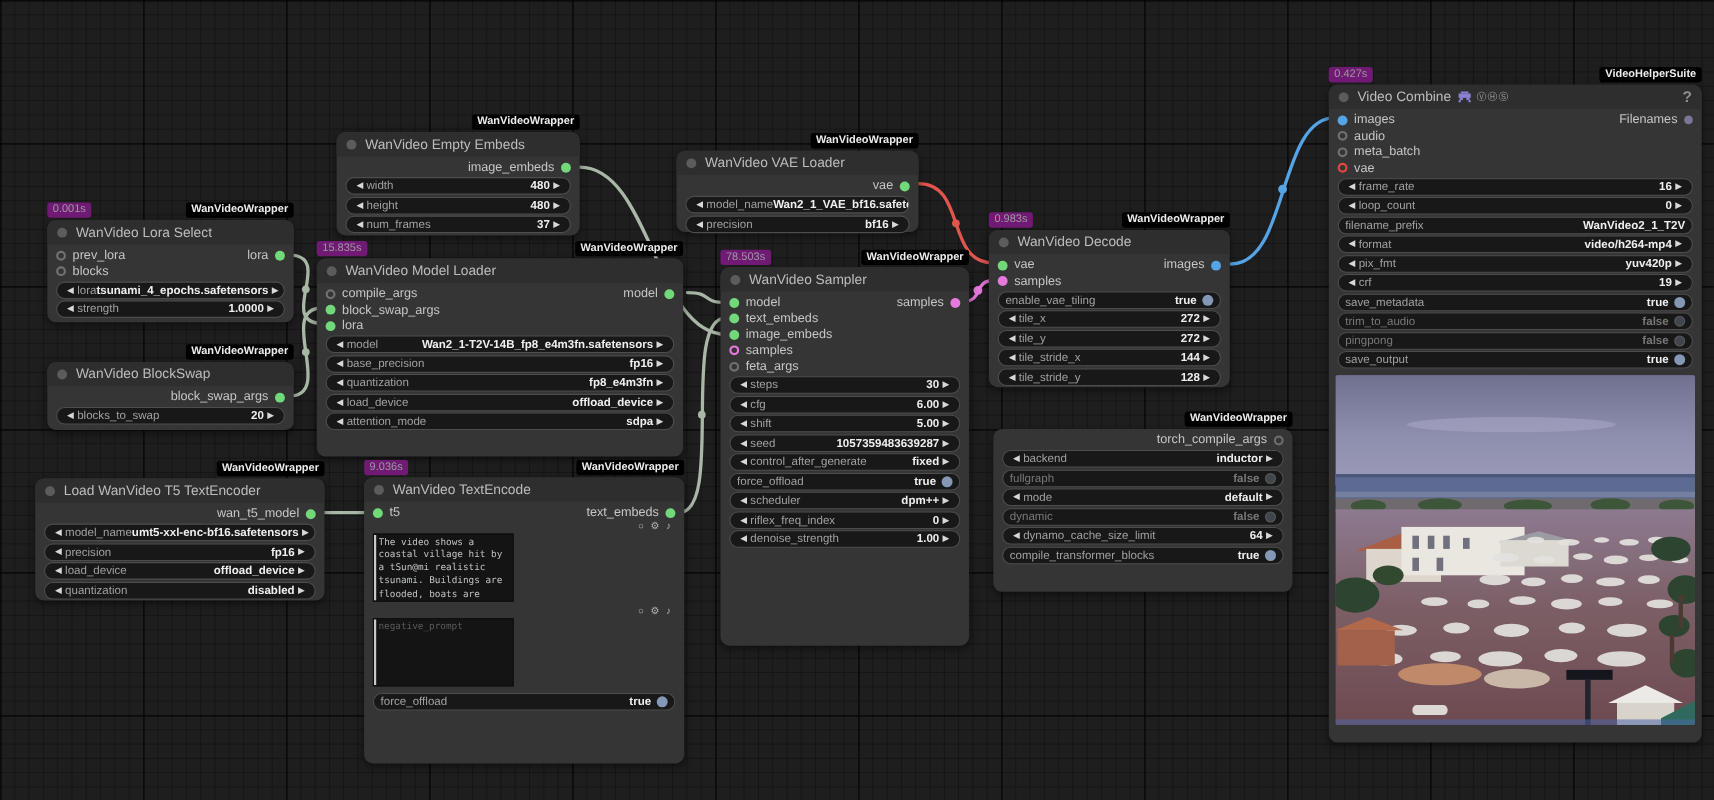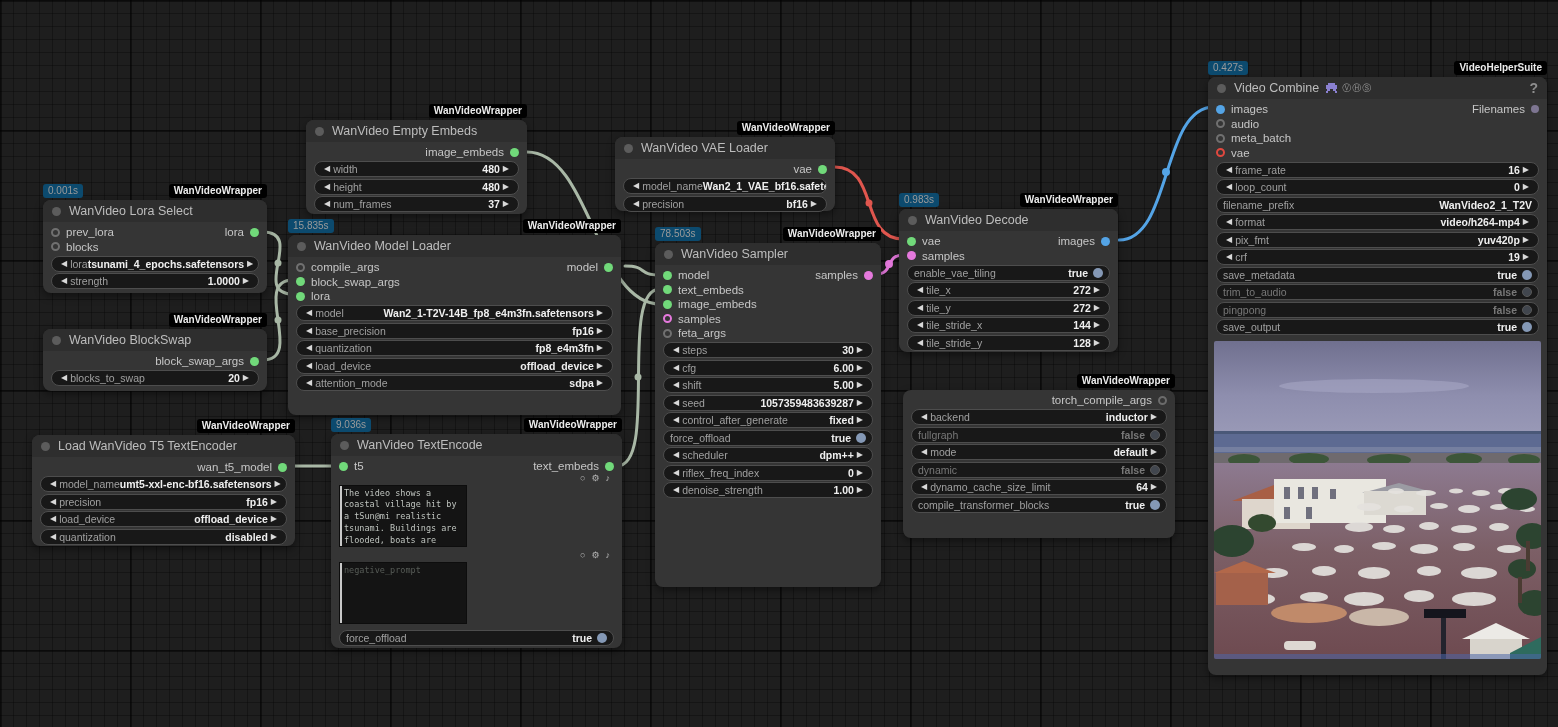--- a/index.html
+++ b/index.html
@@ -21,21 +21,21 @@
   .wire.pink{stroke:#e579dd;}
   .wire.blue{stroke:#54a4e6;}
 
   .node{position:absolute;z-index:2;background:#353535;border-radius:8px;
     box-shadow:0 3px 8px rgba(0,0,0,.45);color:#c6c6c6;font-size:11.5px;
     display:flex;flex-direction:column;}
   .ntitle{height:22px;flex:0 0 22px;background:#2e2e2e;border-radius:8px 8px 0 0;
     display:flex;align-items:center;padding:0 9px;color:#bdbdbd;font-size:12.5px;white-space:nowrap;}
   .cdot{width:9px;height:9px;border-radius:50%;background:#5c5c5c;margin-right:8px;flex:0 0 9px;}
   .hdr{position:absolute;top:-16px;left:0;right:0;display:flex;height:14px;font-size:10px;line-height:13px;}
-  .btime{background:#0c4a6e;color:#9a9a9a;padding:0 5px;border-radius:3px;}
+  .btime{background:#701a75;color:#9a9a9a;padding:0 5px;border-radius:3px;}
   .btype{margin-left:auto;background:#000000;color:#ececec;font-weight:bold;padding:0 5px;border-radius:3px;text-align:center;}
   .body{padding-top:3px;}
   .srow{display:flex;align-items:center;height:14.5px;padding:0 8px;}
   .sin{display:flex;align-items:center;gap:6px;}
   .sout{display:flex;align-items:center;gap:6px;margin-left:auto;}
   .sl{white-space:nowrap;color:#c6c6c6;}
   .d{width:9px;height:9px;border-radius:50%;flex:0 0 auto;box-sizing:border-box;display:inline-block;}
   .d.green{background:#71d97a;}
   .d.pink{background:#e579dd;}
   .d.blue{background:#54a4e6;}
@@ -288,21 +288,21 @@
     </div>
     <div class="widget">
       <span class="arr">◀</span>
       <span class="wl">attention_mode</span>
       <span class="wv">sdpa</span>
       <span class="arr">▶</span>
     </div>
   </div>
 </div>
 
-<div class="node" style="left:331px;top:434px;width:291px;height:214px;">
+<div class="node" style="left:331px;top:434px;width:291px;height:260px;">
   <div class="hdr">
     <span class="btime">9.036s</span>
     <span class="btype">WanVideoWrapper</span>
   </div>
   <div class="ntitle">
     <span class="cdot"></span>
     <span>WanVideo TextEncode</span>
   </div>
   <div class="body">
     <div class="srow">

